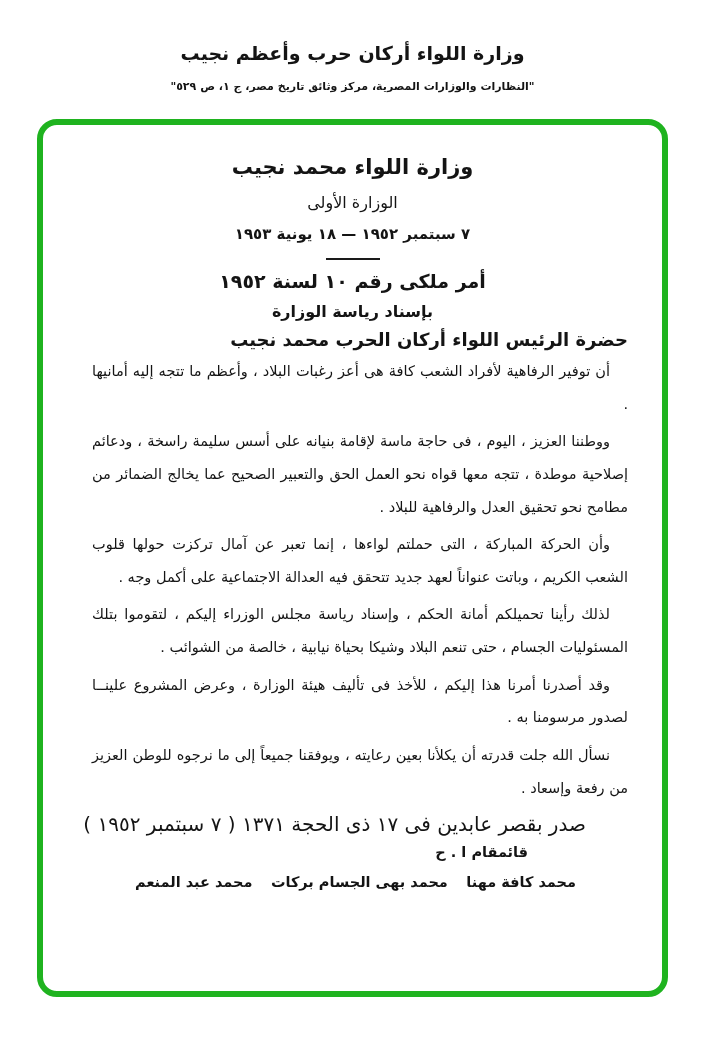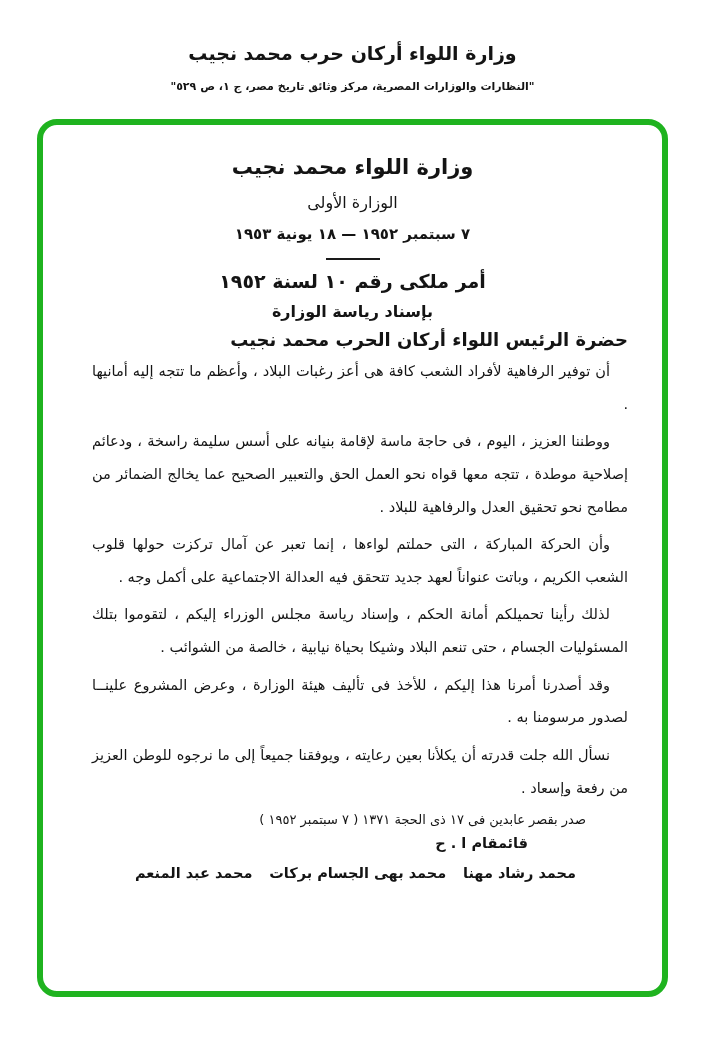--- a/index.html
+++ b/index.html
@@ -37,35 +37,35 @@
   .decree-title{ font-size:19px; font-weight:bold; margin-top:10px; }
   .decree-subject{ font-size:16px; font-weight:bold; margin-top:10px; }
   .addressee{ font-size:18px; font-weight:bold; text-align:right; margin-top:8px; }
 
   .body-par{
     font-size:14.5px; line-height:2.25;
     text-align:justify;
     margin:5px 0 5px 15px;
     text-indent:18px;
   }
-  .issuance{ font-size:13px; margin-top:8px; padding-right:42px; }
+  .issuance{ font-size:20px; margin-top:8px; padding-right:42px; }
   .issuing-body{ font-size:16px; font-weight:bold; text-align:left; padding-left:28px; margin-top:14px; }
   .sig-rank{ font-size:14.5px; font-weight:bold; text-align:right; padding-right:100px; margin-top:8px; }
   .sig-names{
     display:flex; justify-content:space-between;
     padding:0 52px 0 58px;
     margin-top:14px;
     font-size:14.5px; font-weight:bold;
   }
 </style>
 </head>
 <body>
 
 <header class="page-header">
-  <div class="header-title">وزارة اللواء أركان حرب محمد نجيب</div>
+  <div class="header-title">وزارة اللواء أركان حرب وأعظم نجيب</div>
   <div class="header-citation">"النظارات والوزارات المصرية، مركز وثائق تاريخ مصر، ج ١، ص ٥٢٩"</div>
 </header>
 
 <section class="doc-frame">
   <div class="doc-center">
     <div class="ministry-title">وزارة اللواء محمد نجيب</div>
     <div class="ministry-label">الوزارة الأولى</div>
     <div class="date-range">٧ سبتمبر ١٩٥٢ — ١٨ يونية ١٩٥٣</div>
     <div class="divider"></div>
     <div class="decree-title">أمر ملكى رقم ١٠ لسنة ١٩٥٢</div>
@@ -78,17 +78,17 @@
   <p class="body-par">ووطننا العزيز ، اليوم ، فى حاجة ماسة لإقامة بنيانه على أسس سليمة راسخة ، ودعائم إصلاحية موطدة ، تتجه معها قواه نحو العمل الحق والتعبير الصحيح عما يخالج الضمائر من مطامح نحو تحقيق العدل والرفاهية للبلاد .</p>
   <p class="body-par">وأن الحركة المباركة ، التى حملتم لواءها ، إنما تعبر عن آمال تركزت حولها قلوب الشعب الكريم ، وباتت عنواناً لعهد جديد تتحقق فيه العدالة الاجتماعية على أكمل وجه .</p>
   <p class="body-par">لذلك رأينا تحميلكم أمانة الحكم ، وإسناد رياسة مجلس الوزراء إليكم ، لتقوموا بتلك المسئوليات الجسام ، حتى تنعم البلاد وشيكا بحياة نيابية ، خالصة من الشوائب .</p>
   <p class="body-par">وقد أصدرنا أمرنا هذا إليكم ، للأخذ فى تأليف هيئة الوزارة ، وعرض المشروع علينــا لصدور مرسومنا به .</p>
   <p class="body-par">نسأل الله جلت قدرته أن يكلأنا بعين رعايته ، ويوفقنا جميعاً إلى ما نرجوه للوطن العزيز من رفعة وإسعاد .</p>
 
   <div class="issuance">صدر بقصر عابدين فى ١٧ ذى الحجة ١٣٧١ ( ٧ سبتمبر ١٩٥٢ )</div>
 
   <div class="sig-rank">قائمقام ا . ح</div>
   <div class="sig-names">
-    <span>محمد رشاد مهنا</span>
+    <span>محمد كافة مهنا</span>
     <span>محمد بهى الجسام بركات</span>
     <span>محمد عبد المنعم</span>
   </div>
 </section>
 
 </body></html>

